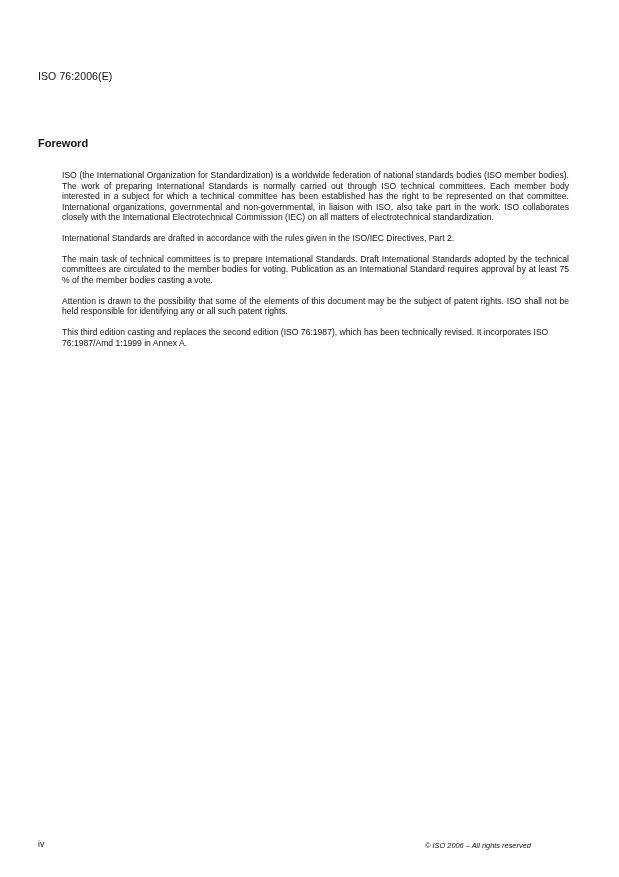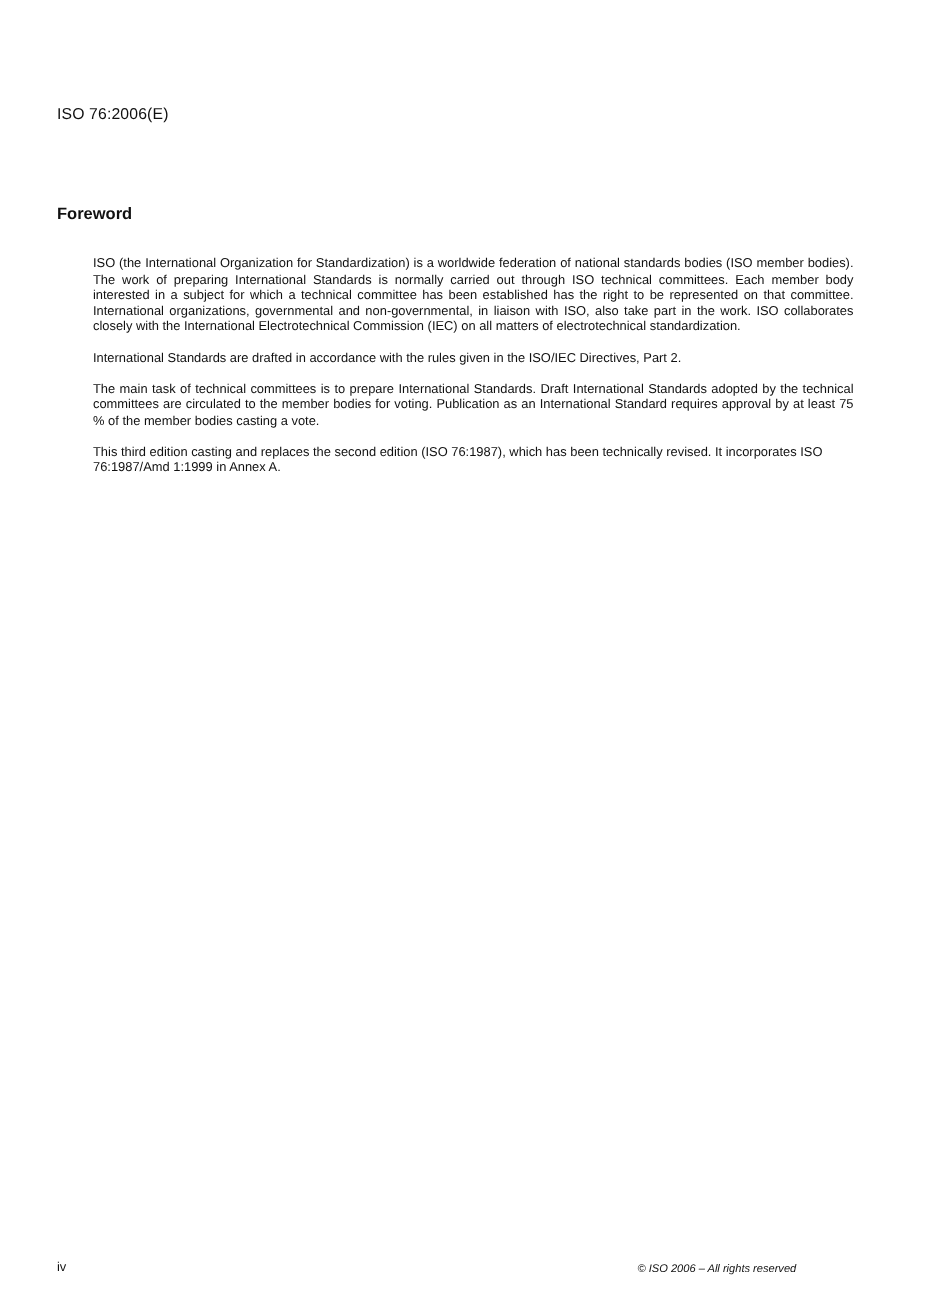--- a/index.html
+++ b/index.html
@@ -17,17 +17,18 @@
 <body>
 
 <div class="header">ISO 76:2006(E)</div>
 
 <h1 class="title">Foreword</h1>
 
 <div class="body-text">
   <p>ISO (the International Organization for Standardization) is a worldwide federation of national standards bodies (ISO member bodies). The work of preparing International Standards is normally carried out through ISO technical committees. Each member body interested in a subject for which a technical committee has been established has the right to be represented on that committee. International organizations, governmental and non-governmental, in liaison with ISO, also take part in the work. ISO collaborates closely with the International Electrotechnical Commission (IEC) on all matters of electrotechnical standardization.</p>
   <p>International Standards are drafted in accordance with the rules given in the ISO/IEC Directives, Part 2.</p>
   <p>The main task of technical committees is to prepare International Standards. Draft International Standards adopted by the technical committees are circulated to the member bodies for voting. Publication as an International Standard requires approval by at least 75 % of the member bodies casting a vote.</p>
+  <p>Attention is drawn to the possibility that some of the elements of this document may be the subject of patent rights. ISO shall not be held responsible for identifying any or all such patent rights.</p>
   <p class="last-left">This third edition casting and replaces the second edition (ISO 76:1987), which has been technically revised. It incorporates ISO 76:1987/Amd 1:1999 in Annex A.</p>
 </div>
 
 <div class="footer-page">iv</div>
 <div class="footer-copy">© ISO 2006 – All rights reserved</div>
 
 </body></html>

